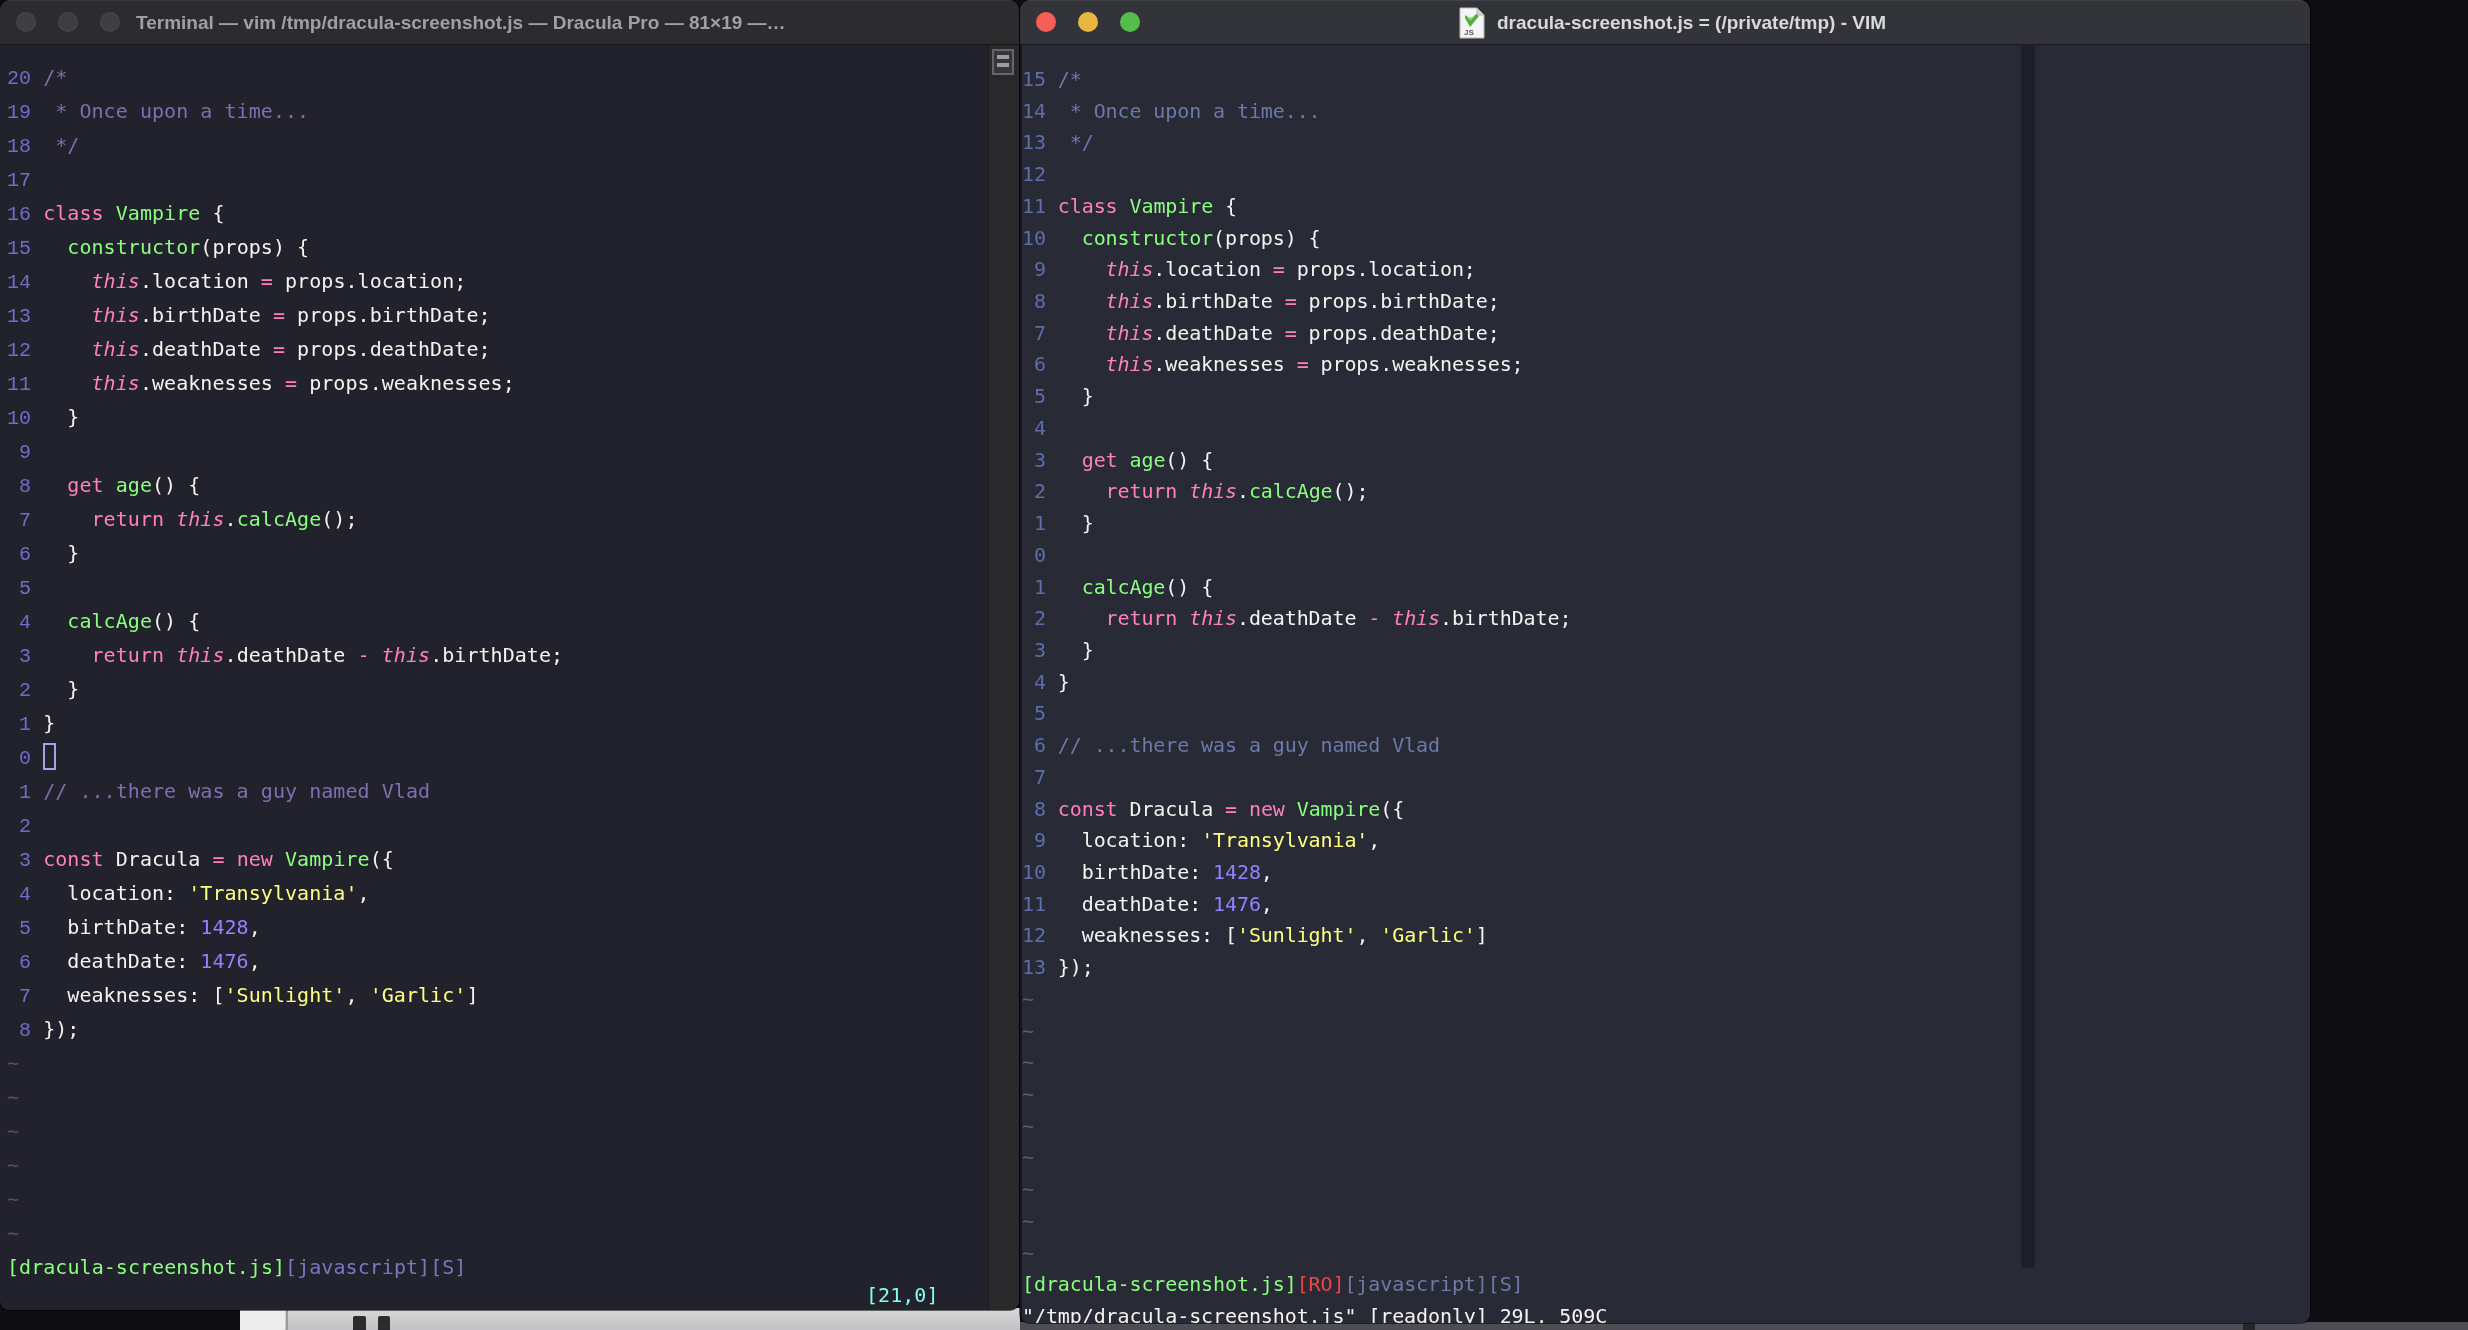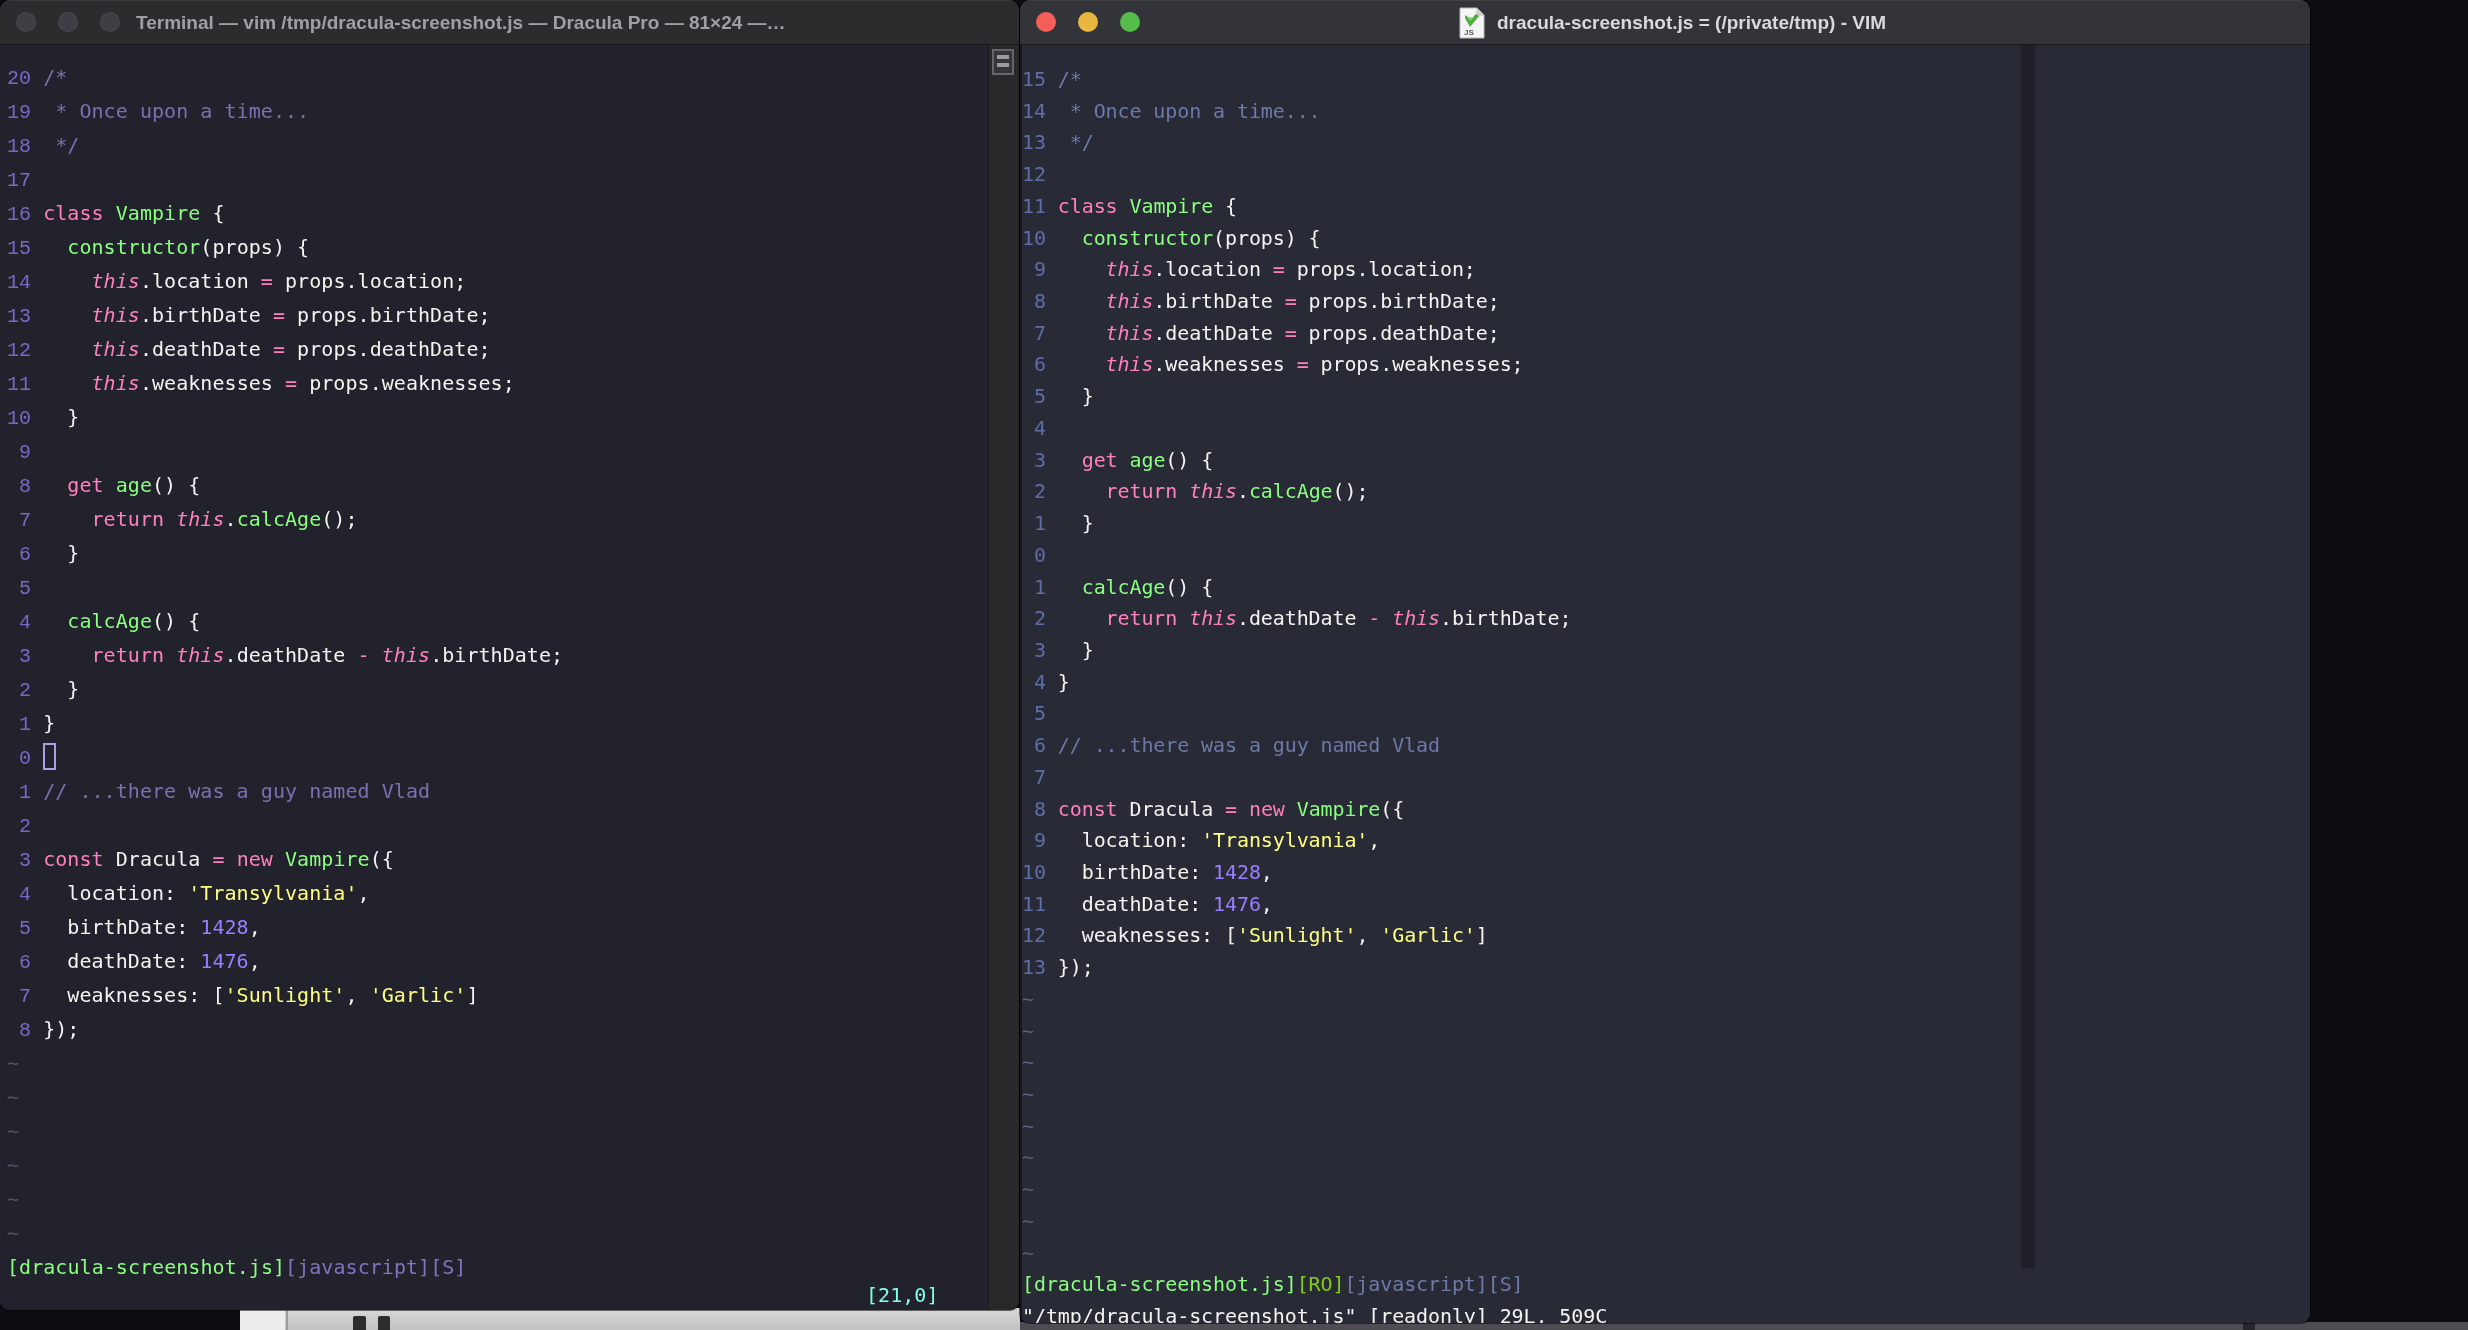--- a/index.html
+++ b/index.html
@@ -47,21 +47,21 @@
   .scrollstrip{position:absolute;top:45px;right:0;width:30px;bottom:0;background:#29292c;
         border-left:1px solid #1a1a1e;}
   .panebtn{position:absolute;top:4px;left:3px;width:22px;height:26px;background:#35353a;
         border:2px solid #65656a;box-sizing:border-box;}
   .panebtn i{position:absolute;left:3px;width:12px;height:4px;background:#9c9c9f;}
   .panebtn i:first-child{top:4px;} .panebtn i:last-child{top:12px;}
   
   .channel{position:absolute;left:1001px;top:45px;width:14px;height:1223px;background:#1f1f29;}
   .ledge{position:absolute;left:0;top:45px;bottom:0;width:2px;background:#17171d;}
 </style>
-<style>.c-pk{color:#FF80BF;}.c-gr{color:#8AFF80;}.c-pu{color:#9580FF;}.c-ye{color:#FFFF80;}.c-or{color:#84cc16;}.c-cy{color:#80FFEA;}.c-fg{color:#F4F4F0;}.w-left .c-ln{color:#756AC8;font-family:Liberation Mono, monospace;} .w-left .c-cm{color:#7B70B0;}
+<style>.c-pk{color:#FF80BF;}.c-gr{color:#8AFF80;}.c-pu{color:#9580FF;}.c-ye{color:#FFFF80;}.c-or{color:#ef4444;}.c-cy{color:#80FFEA;}.c-fg{color:#F4F4F0;}.w-left .c-ln{color:#756AC8;font-family:Liberation Mono, monospace;} .w-left .c-cm{color:#7B70B0;}
           .w-left .c-ti{color:#56536E;} .w-left .c-sl{color:#7D76C0;}.w-right .c-ln{color:#5F6DA8;} .w-right .c-cm{color:#6D79A8;}
           .w-right .c-ti{color:#59617E;} .w-right .c-sl{color:#6F7AA6;}.w-right .c-br{color:#7B87C2;}#tlRed{background:#F65F57;}
         #tlYellow{background:#E9B63F;}
         #tlGreen{background:#55BE4B;}</style></head>
 <body>
 
 <div class="stage">
 
   <div class="sliver">
     <div class="sliver-white"></div>
@@ -71,21 +71,21 @@
   </div>
   <div class="strip-right">
     <div class="notch"></div>
   </div>
 
   <section class="win w-left">
     <header class="tbar">
       <span class="tl tl1"></span>
       <span class="tl tl2"></span>
       <span class="tl tl3"></span>
-      <span class="ttext">Terminal — vim /tmp/dracula-screenshot.js — Dracula Pro — 81×24 —…</span>
+      <span class="ttext">Terminal — vim /tmp/dracula-screenshot.js — Dracula Pro — 81×19 —…</span>
     </header>
     <div class="content" id="leftRows">
         <div class="row"><span class="c-ln">20 </span><span class="c-cm">/*</span></div>
         <div class="row"><span class="c-ln">19 </span><span class="c-cm"> * Once upon a time...</span></div>
         <div class="row"><span class="c-ln">18 </span><span class="c-cm"> */</span></div>
         <div class="row"><span class="c-ln">17 </span></div>
         <div class="row"><span class="c-ln">16 </span><span class="c-pk">class</span><span class="c-fg"> </span><span class="c-gr">Vampire</span><span class="c-fg"> {</span></div>
         <div class="row"><span class="c-ln">15 </span><span class="c-fg">  </span><span class="c-gr">constructor</span><span class="c-fg">(props) {</span></div>
         <div class="row"><span class="c-ln">14 </span><span class="c-fg">    </span><span class="c-pk it">this</span><span class="c-fg">.location </span><span class="c-pk">=</span><span class="c-fg"> props.location;</span></div>
         <div class="row"><span class="c-ln">13 </span><span class="c-fg">    </span><span class="c-pk it">this</span><span class="c-fg">.birthDate </span><span class="c-pk">=</span><span class="c-fg"> props.birthDate;</span></div>

